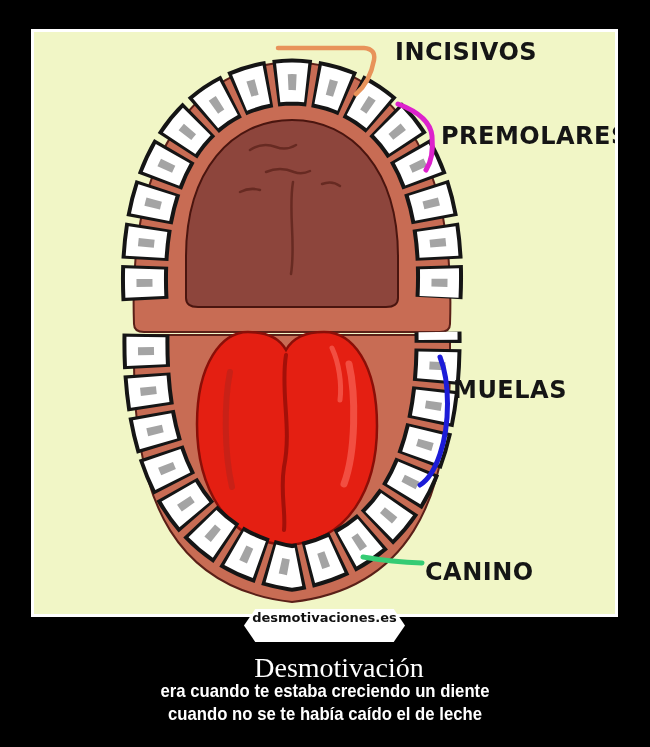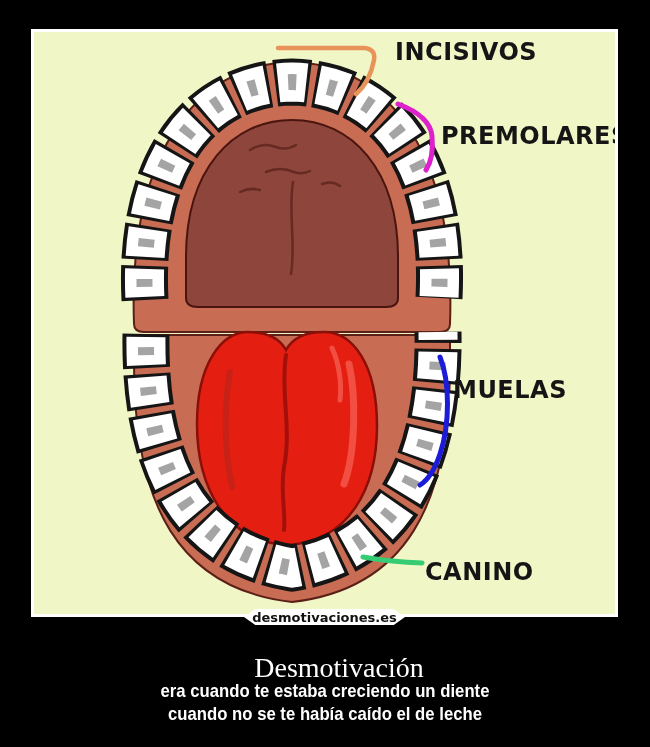--- a/index.html
+++ b/index.html
@@ -10,21 +10,21 @@
   .frame{
     position:absolute;left:31px;top:29px;width:581px;height:582px;
     border:3px solid #ffffff;background:#7dd3fc;
   }
   .frame svg{display:block;}
   .diagram-label{
     font-family:"DejaVu Sans","Liberation Sans",sans-serif;
     font-weight:bold;font-size:24px;letter-spacing:0.5px;fill:#151515;
   }
   .watermark{
-    position:absolute;left:244px;top:609px;width:161px;height:16px;
+    position:absolute;left:244px;top:609px;width:161px;height:33px;
     background:#ffffff;color:#111111;
     clip-path:polygon(0% 50%,7% 0%,93% 0%,100% 50%,93% 100%,7% 100%);
     font-family:"DejaVu Sans","Liberation Sans",sans-serif;
     font-weight:bold;font-size:13px;line-height:18px;text-align:center;
     letter-spacing:0px;
   }
   .poster-title{
     position:absolute;left:0;top:631px;width:650px;margin:14px;
     font-family:"Liberation Serif","DejaVu Serif",serif;font-weight:normal;
     font-size:28px;line-height:46px;color:#ffffff;text-align:center;

